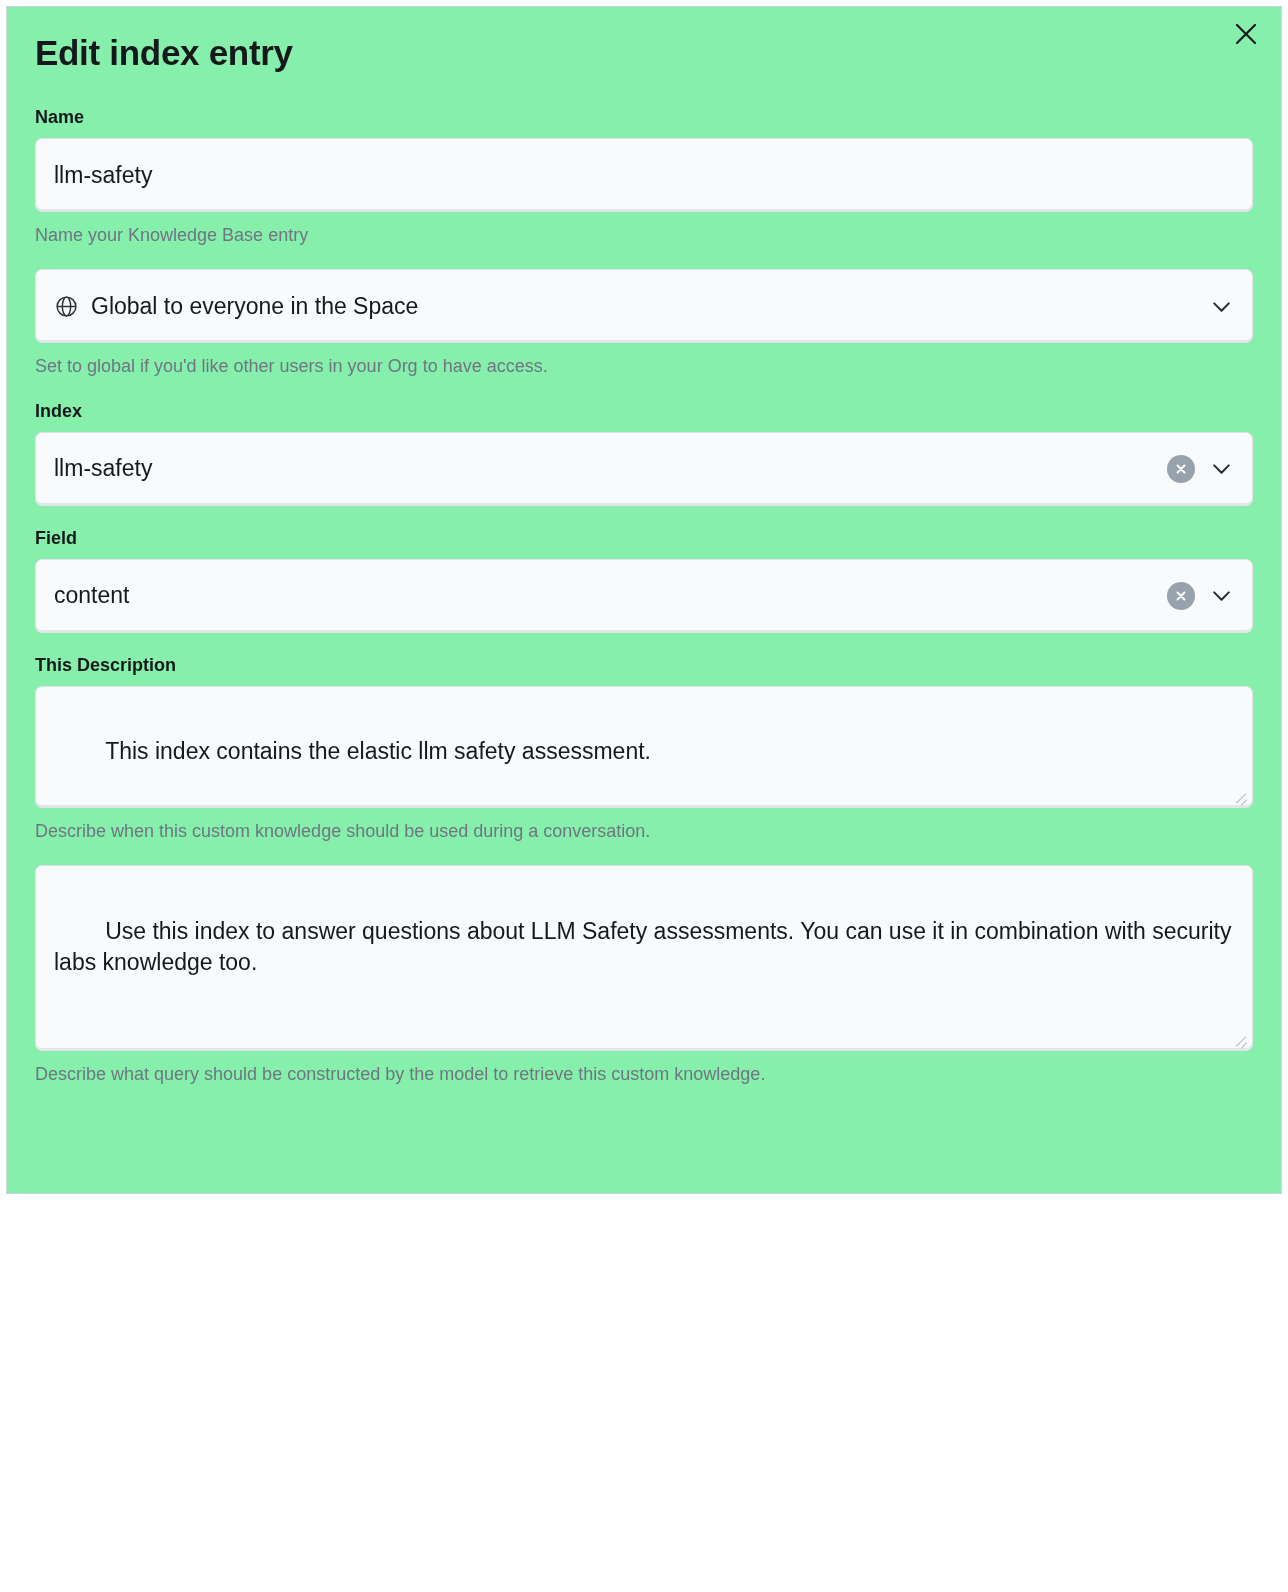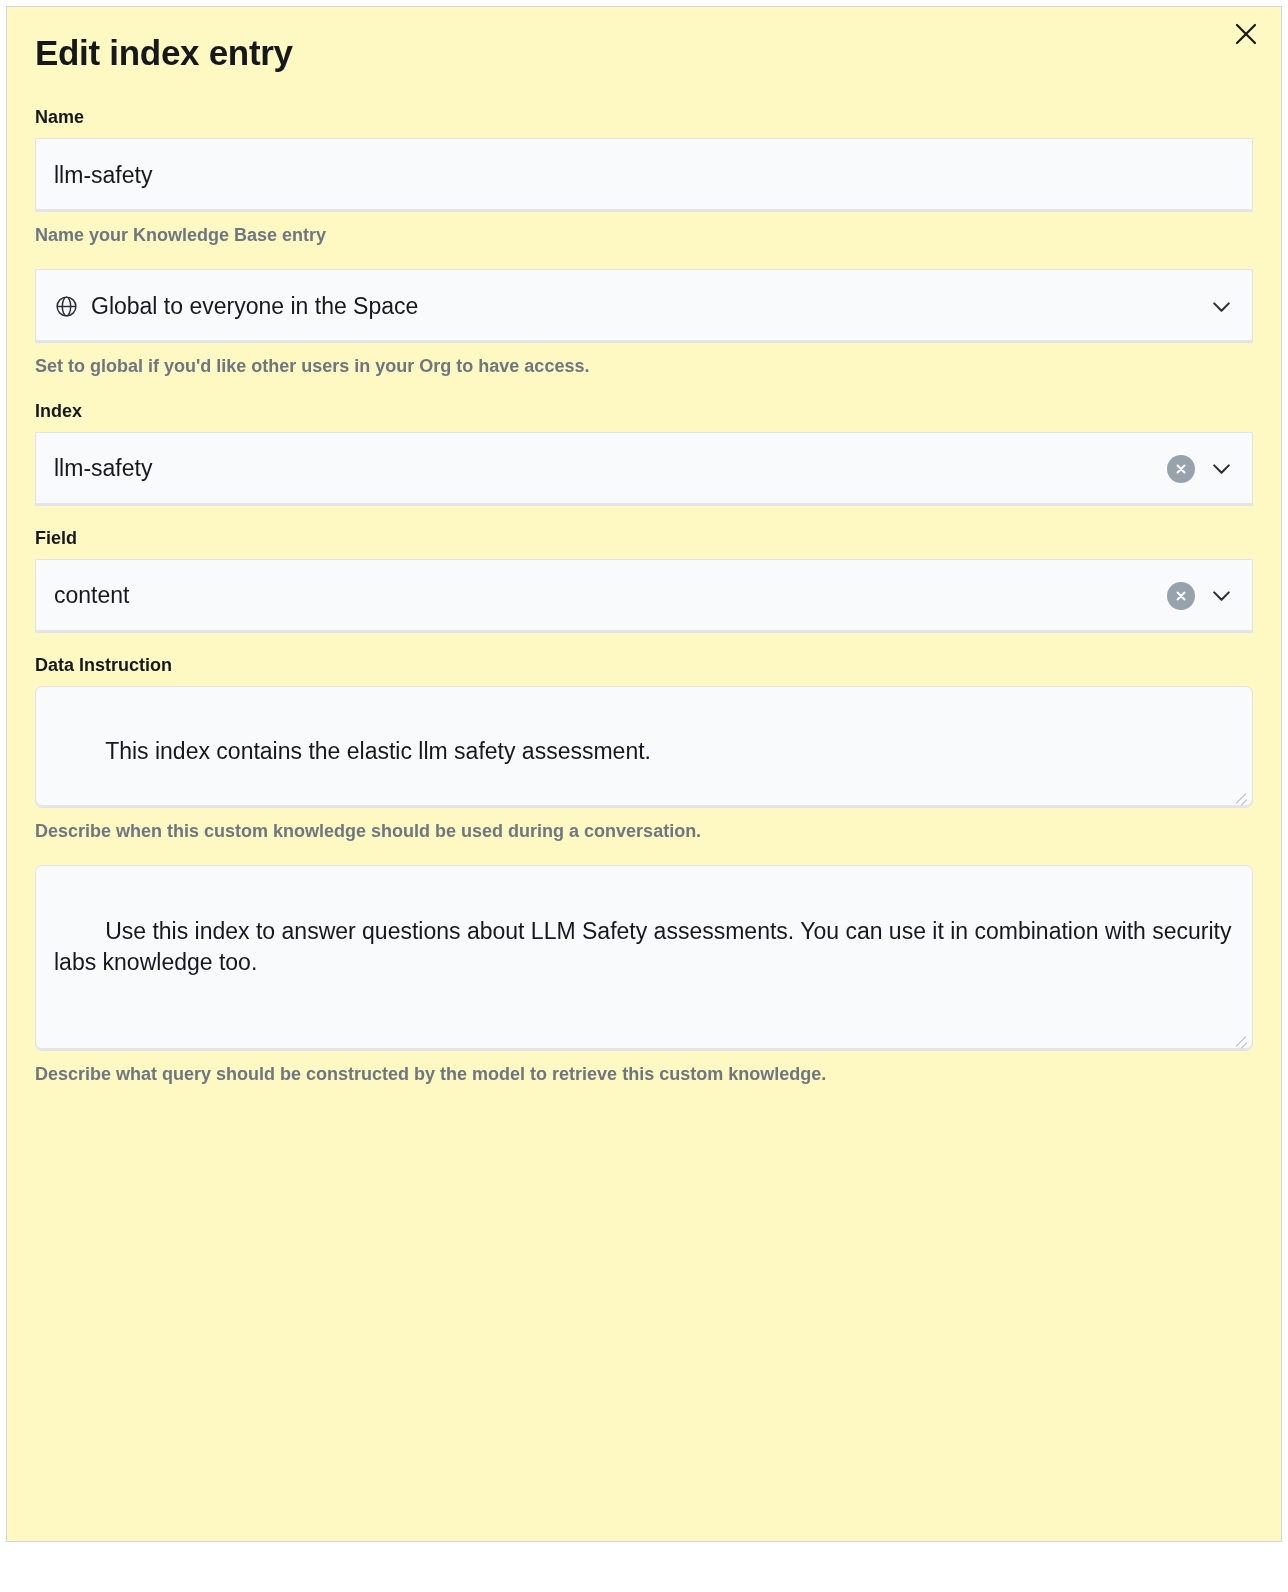--- a/index.html
+++ b/index.html
@@ -12,22 +12,22 @@
     height: 1592px;
     font-family: "Liberation Sans", sans-serif;
     color: #1a1c1e;
     overflow: hidden;
   }
   .flyout {
     position: absolute;
     left: 6px;
     top: 6px;
     width: 1276px;
-    height: 1536px;
-    background: #fef9c3;
+    height: 1188px;
+    background: #86efac;
     border: 1px solid #cfd6dd;
     box-sizing: border-box;
     overflow: hidden;
   }
   .close-btn {
     position: absolute;
     top: 10px;
     right: 18px;
     width: 34px;
     height: 34px;
@@ -62,30 +62,29 @@
     font-weight: bold;
     color: #16191c;
     margin-bottom: 10px;
   }
 
   .help-text {
     font-size: 18px;
     color: #6e7680;
     margin-top: 11px;
     line-height: 1.35;
-    font-weight: bold;
   }
 
   .input-box {
     width: 100%;
     box-sizing: border-box;
     height: 74px;
     background: #f9fafc;
     border: 1px solid #dfe3e8;
-    border-radius: 1px;
+    border-radius: 7px;
     display: flex;
     align-items: center;
     padding: 0 18px;
     font-size: 23px;
     color: #16191c;
     box-shadow: inset 0 -2px 0 #e2e6eb;
   }
 
   .input-box .value {
     flex: 1;
@@ -241,21 +240,21 @@
         </span>
         <span class="chevron">
           <svg width="25" height="25" viewBox="0 0 24 24" fill="none" stroke="#2a2f35" stroke-width="2" stroke-linecap="round" stroke-linejoin="round">
             <path d="M5 9 L12 16 L19 9"></path>
           </svg>
         </span>
       </div>
     </div>
 
     <div class="field-block">
-      <div class="field-label">Data Instruction</div>
+      <div class="field-label">This Description</div>
       <div class="textarea-box h-short">
         <span>This index contains the elastic llm safety assessment.</span>
         <span class="resize-grip"></span>
       </div>
       <div class="help-text">Describe when this custom knowledge should be used during a conversation.</div>
     </div>
 
     <div class="field-block">
       <div class="textarea-box h-tall">
         <span>Use this index to answer questions about LLM Safety assessments. You can use it in combination with security labs knowledge too.</span>

